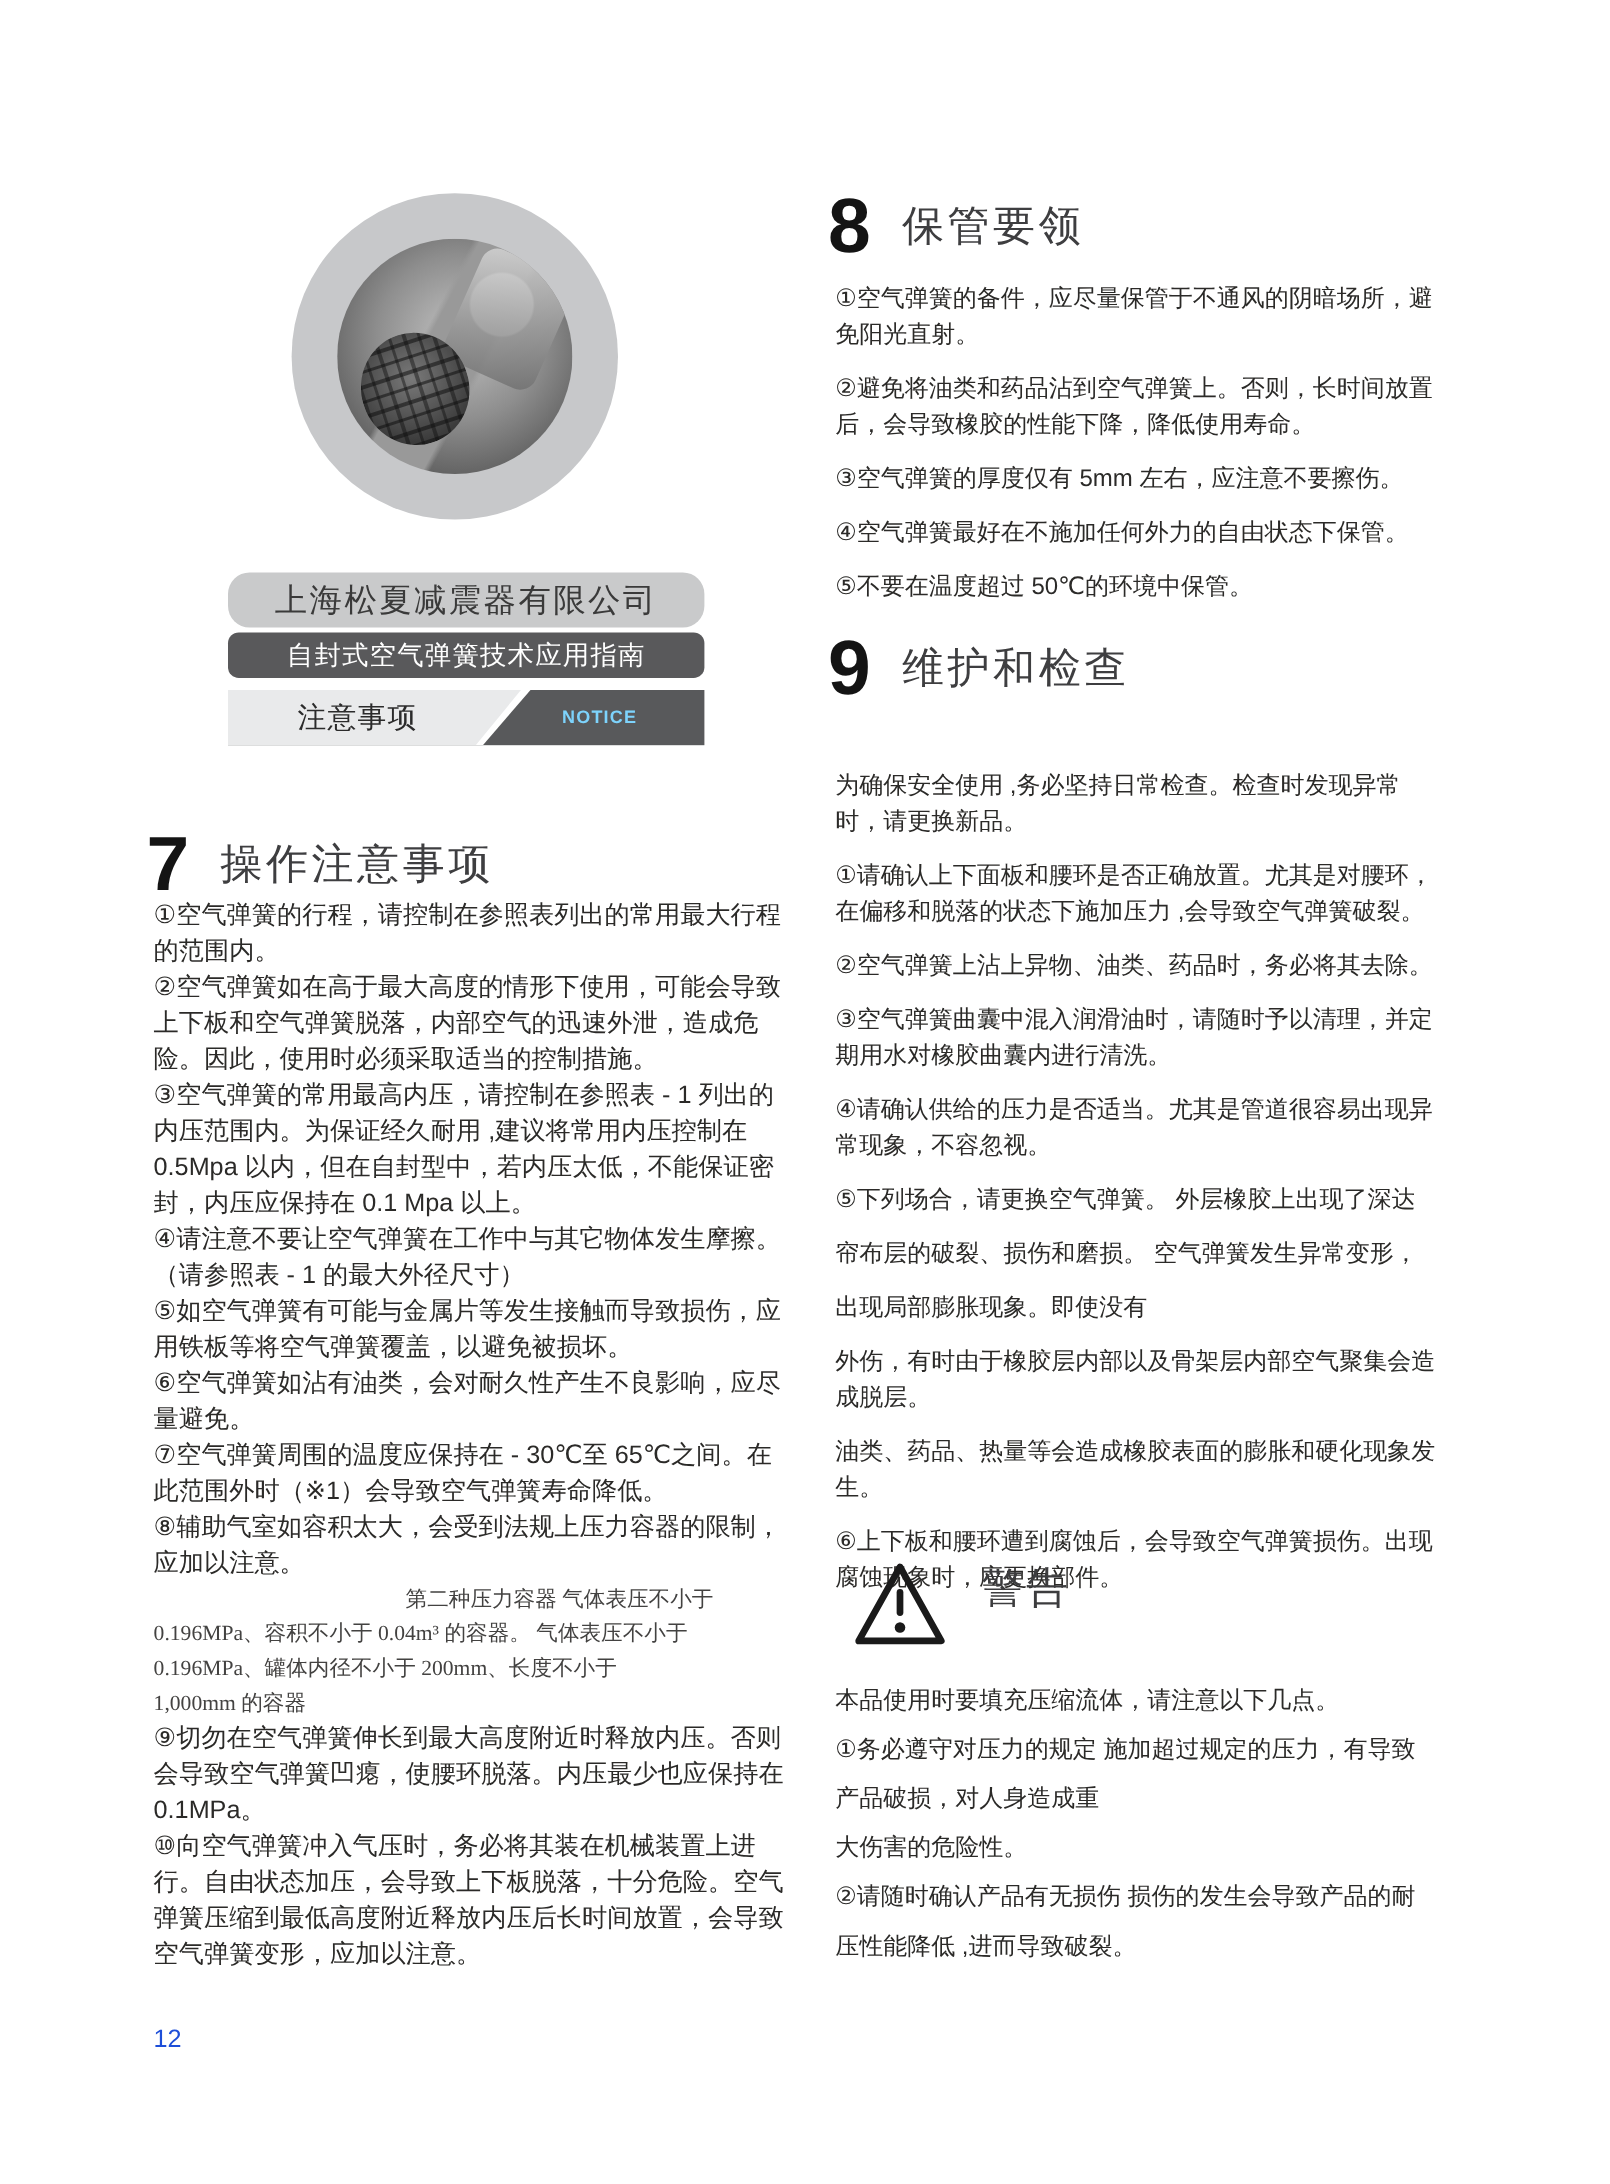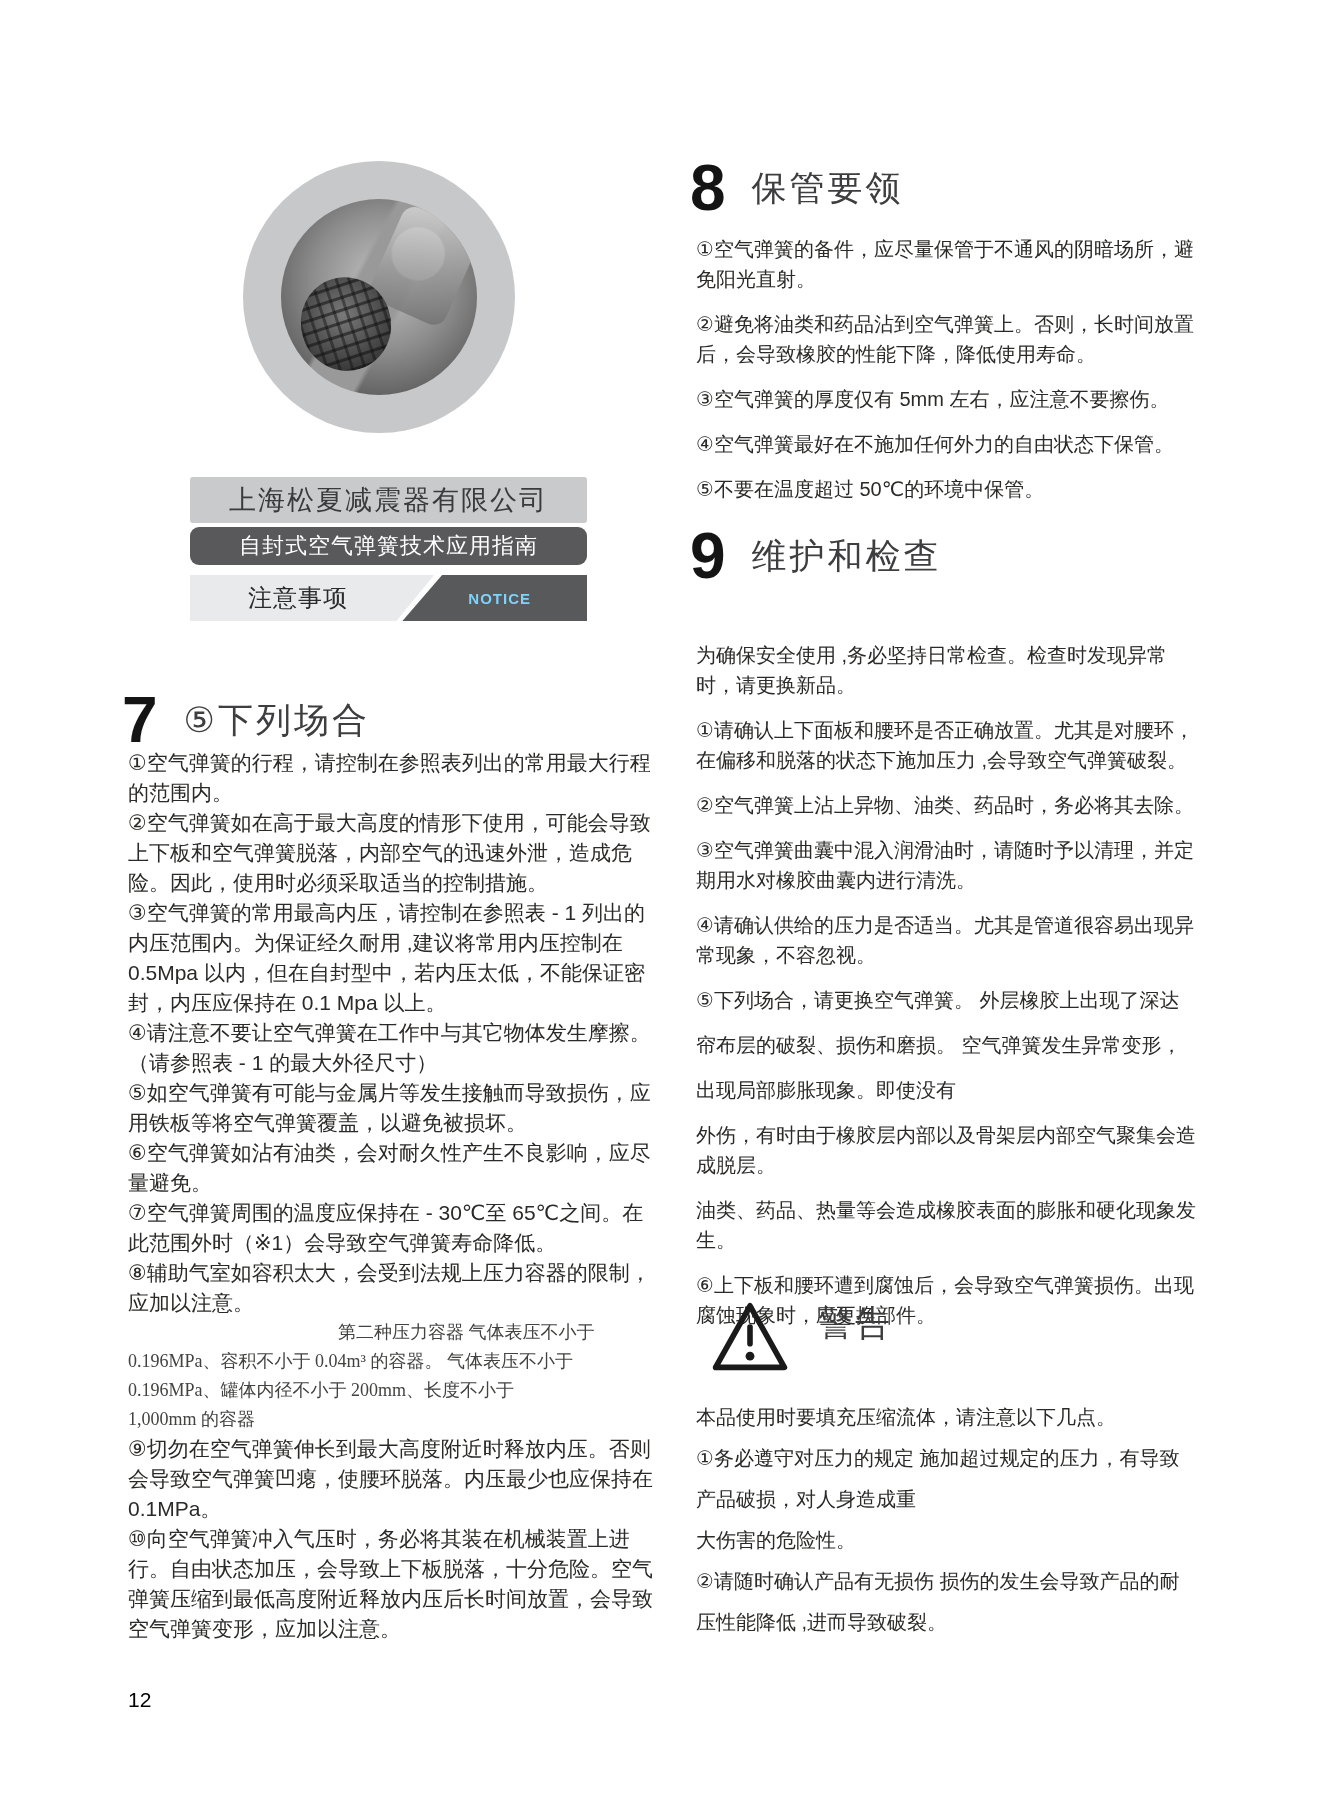--- a/index.html
+++ b/index.html
@@ -22,21 +22,21 @@
     background:
       repeating-linear-gradient(0deg, rgba(15,15,15,.55) 0 3px, rgba(0,0,0,0) 3px 12px),
       repeating-linear-gradient(90deg, rgba(15,15,15,.45) 0 3px, rgba(0,0,0,0) 3px 12px),
       radial-gradient(circle at 50% 40%, #7a7a7a 0%, #3a3a3a 75%); }
   .hero-photo::before { content:""; position:absolute; right:6%; top:8%; width:42%; height:52%;
     transform:rotate(24deg); border-radius:14px;
     background:linear-gradient(160deg, #d6d6d6, #9a9a9a 55%, #6f6f6f); opacity:.85; }
 
   
   .banner-company { position:absolute; left:190px; top:477px; width:397px; height:46px;
-    background:#c9cacb; border-radius:3px; display:flex; align-items:center; justify-content:center;
+    background:#c9cacb; border-radius:18px; display:flex; align-items:center; justify-content:center;
     font-family:"Liberation Serif","DejaVu Serif",serif; font-size:27px; color:#3a3a3a; letter-spacing:2px; }
   .banner-subtitle { position:absolute; left:190px; top:527px; width:397px; height:38px;
     background:#59595b; border-radius:9px; display:flex; align-items:center; justify-content:center;
     font-size:22px; color:#ffffff; letter-spacing:1px; }
 
   
   .notice-bar { position:absolute; left:190px; top:575px; width:397px; height:46px;
     background:#58595b; border-radius:0; overflow:hidden; }
   .notice-slash { position:absolute; inset:0; background:#ffffff;
     clip-path:polygon(0 0, 63.5% 0, 53.5% 100%, 0 100%); }
@@ -64,21 +64,21 @@
   .col-right p { margin:0 0 15px 0; }
   .col-r8 { top:234px; }
   .col-r9 { top:626px;margin-top:14px; }
   .col-warn { top:1402px; }
   .col-warn p { margin:0 0 11px 0; }
 
   
   .warn-head { position:absolute; left:710px; top:1300px; display:flex; gap:28px; }
   .warn-title { font-size:35px; color:#3c3c3e; letter-spacing:2px; }
 
-  .page-number { position:absolute; left:128px; top:1688px; font-size:21px; color:#000000; }
+  .page-number { position:absolute; left:128px; top:1688px; font-size:21px; color:#1d4ed8; }
 </style>
 </head>
 <body>
 
 <div class="page">
 
   <div class="hero-circle">
     <div class="hero-photo"></div>
   </div>
 
@@ -91,21 +91,21 @@
 
   <div class="notice-bar">
     <div class="notice-slash"></div>
     <div class="notice-tab-light"></div>
     <span class="notice-zh">注意事项</span>
     <span class="notice-en">NOTICE</span>
   </div>
 
   <div class="sec-heading" style="left:122px; top:688px;">
     <span class="sec-num">7</span>
-    <span class="sec-title">⑤下列场合</span>
+    <span class="sec-title">操作注意事项</span>
   </div>
 
   <div class="col-left">
     <p>①空气弹簧的行程，请控制在参照表列出的常用最大行程的范围内。</p>
     <p>②空气弹簧如在高于最大高度的情形下使用，可能会导致上下板和空气弹簧脱落，内部空气的迅速外泄，造成危险。因此，使用时必须采取适当的控制措施。</p>
     <p>③空气弹簧的常用最高内压，请控制在参照表 - 1 列出的内压范围内。为保证经久耐用 ,建议将常用内压控制在 0.5Mpa 以内，但在自封型中，若内压太低，不能保证密封，内压应保持在 0.1 Mpa 以上。</p>
     <p>④请注意不要让空气弹簧在工作中与其它物体发生摩擦。（请参照表 - 1 的最大外径尺寸）</p>
     <p>⑤如空气弹簧有可能与金属片等发生接触而导致损伤，应用铁板等将空气弹簧覆盖，以避免被损坏。</p>
     <p>⑥空气弹簧如沾有油类，会对耐久性产生不良影响，应尽量避免。</p>
     <p>⑦空气弹簧周围的温度应保持在 - 30℃至 65℃之间。在此范围外时（※1）会导致空气弹簧寿命降低。</p>

